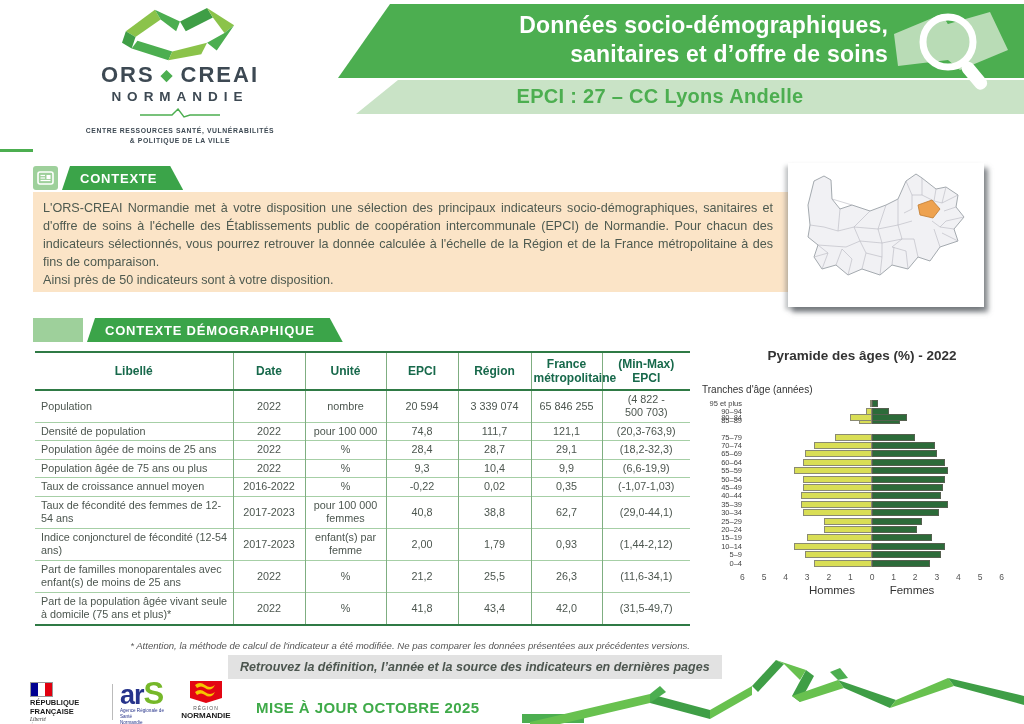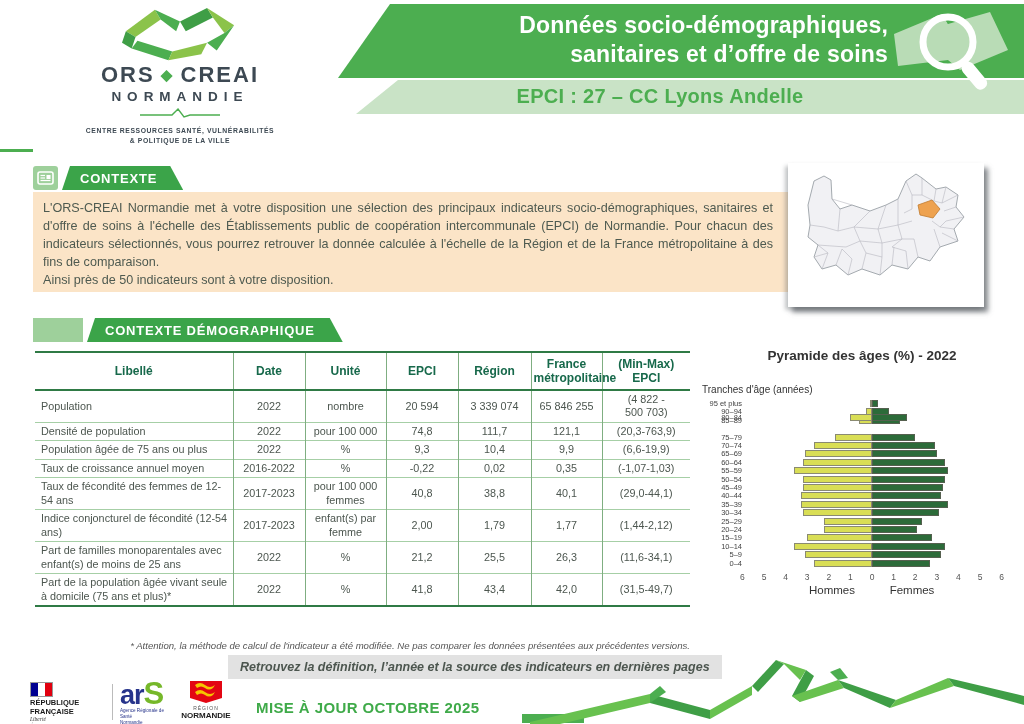--- a/index.html
+++ b/index.html
@@ -212,20 +212,29 @@
           <tr>
             <td>Densité de population</td>
             <td>2022</td>
             <td>pour 100 000</td>
             <td>74,8</td>
             <td>111,7</td>
             <td>121,1</td>
             <td>(20,3-763,9)</td>
           </tr>
           <tr>
+            <td>Population âgée de moins de 25 ans</td>
+            <td>2022</td>
+            <td>%</td>
+            <td>28,4</td>
+            <td>28,7</td>
+            <td>29,1</td>
+            <td>(18,2-32,3)</td>
+          </tr>
+          <tr>
             <td>Population âgée de 75 ans ou plus</td>
             <td>2022</td>
             <td>%</td>
             <td>9,3</td>
             <td>10,4</td>
             <td>9,9</td>
             <td>(6,6-19,9)</td>
           </tr>
           <tr>
             <td>Taux de croissance annuel moyen</td>
@@ -235,30 +244,30 @@
             <td>0,02</td>
             <td>0,35</td>
             <td>(-1,07-1,03)</td>
           </tr>
           <tr>
             <td>Taux de fécondité des femmes de 12-54 ans</td>
             <td>2017-2023</td>
             <td>pour 100 000 femmes</td>
             <td>40,8</td>
             <td>38,8</td>
-            <td>40,1</td>
+            <td>62,7</td>
             <td>(29,0-44,1)</td>
           </tr>
           <tr>
             <td>Indice conjoncturel de fécondité (12-54 ans)</td>
             <td>2017-2023</td>
             <td>enfant(s) par femme</td>
             <td>2,00</td>
             <td>1,79</td>
-            <td>1,77</td>
+            <td>0,93</td>
             <td>(1,44-2,12)</td>
           </tr>
           <tr>
             <td>Part de familles monoparentales avec enfant(s) de moins de 25 ans</td>
             <td>2022</td>
             <td>%</td>
             <td>21,2</td>
             <td>25,5</td>
             <td>26,3</td>
             <td>(11,6-34,1)</td>

